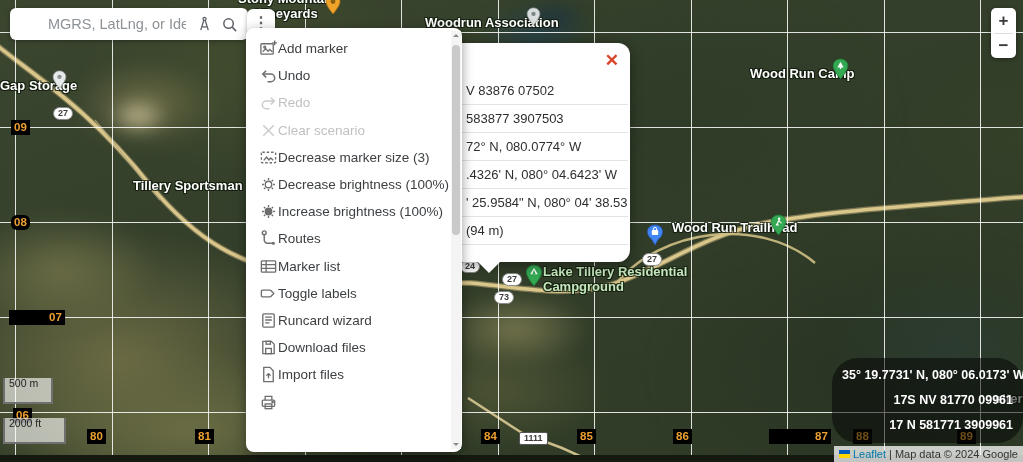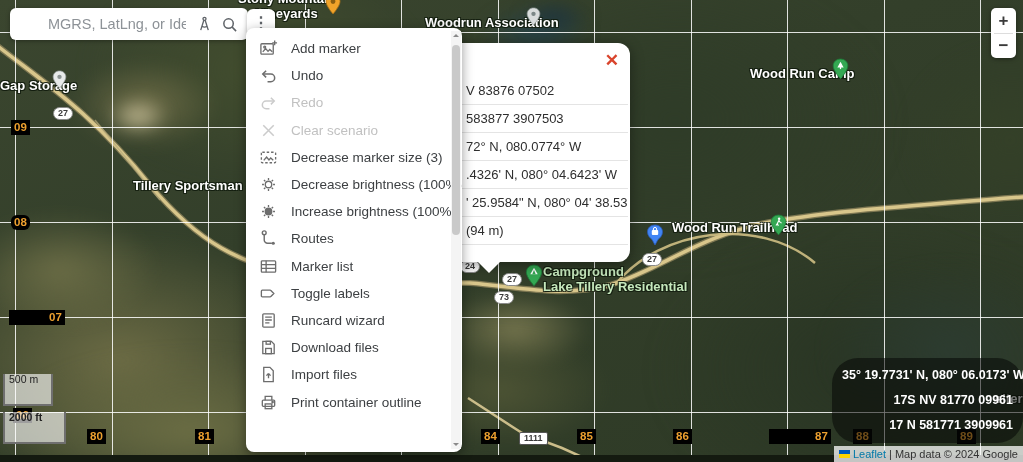--- a/index.html
+++ b/index.html
@@ -33,21 +33,21 @@
   .popup{position:absolute;left:420px;top:43px;width:210px;height:219px;background:#fff;border-radius:12px;
     box-shadow:0 3px 14px rgba(0,0,0,.4);z-index:30;}
   .popup-tail{position:absolute;left:58px;top:219px;width:0;height:0;border:11px solid transparent;border-top-color:#fff;border-bottom:none;}
   .popup-close{position:absolute;right:11px;top:9px;color:#d9442c;font-size:17px;font-weight:700;cursor:pointer;line-height:17px;}
   .popup-rows{position:absolute;left:0;right:2px;top:34px;}
   .popup-row{height:28px;line-height:28px;border-bottom:1px solid #e4e4e4;font-size:13px;color:#2e2e2e;
     padding-left:46px;white-space:nowrap;overflow:hidden;}
   
   .menu{position:absolute;left:246px;top:28px;width:216px;height:424px;background:#fff;border-radius:8px;
     box-shadow:0 3px 12px rgba(0,0,0,.4);z-index:40;padding:7px 0 0 0;}
-  .mi{display:flex;align-items:center;height:27.2px;padding-left:13px;gap:13px;cursor:pointer;}
+  .mi{display:flex;align-items:center;height:27.2px;padding-left:13px;cursor:pointer;}
   .mi-ic{width:19px;height:19px;display:flex;align-items:center;justify-content:center;color:#6d6d6d;flex:none;}
   .mi-lb{font-size:13.5px;color:#3d4043;white-space:nowrap;}
   .mi.disabled .mi-lb{color:#c1c1c1;}
   .mi.disabled .mi-ic{color:#cbcbcb;}
   .msb{position:absolute;right:1px;top:3px;bottom:3px;width:10px;background:#f4f4f4;z-index:41;}
   .msb-up,.msb-dn{position:absolute;left:2px;width:0;height:0;border:3.5px solid transparent;}
   .msb-up{top:3px;border-bottom-color:#8a8a8a;border-top:none;}
   .msb-dn{bottom:3px;border-top-color:#8a8a8a;border-bottom:none;}
   .msb-thumb{position:absolute;left:1px;top:14px;width:8px;height:190px;background:#c9c9c9;border-radius:4px;}
   
@@ -55,23 +55,23 @@
     box-shadow:0 1px 4px rgba(0,0,0,.4);z-index:20;display:flex;flex-direction:column;}
   .zoomctl button{flex:1;border:none;background:none;font-size:17px;font-weight:700;color:#3a3a3a;cursor:pointer;line-height:1;}
   .zoomctl .sep{height:1px;background:#ddd;margin:0 3px;}
   
   .coords{position:absolute;right:0;bottom:19px;width:191px;background:rgba(5,8,5,.55);color:#fff;z-index:10;
     padding:9px 10px 10px;text-align:right;border-radius:26px;}
   .coords div{font-size:12.5px;font-weight:700;line-height:16px;margin-top:9px;white-space:nowrap;}
   .coords div:first-child{margin-top:0;}
   
   .scale{position:absolute;left:3px;bottom:18px;z-index:10;font-size:10.5px;color:#222;}
-  .scale div{background:rgba(255,255,255,.62);border:2px solid #6f6f6f;border-top:none;height:32px;line-height:11px;padding:0 4px;margin-top:6px;}
+  .scale div{background:rgba(255,255,255,.62);border:2px solid #6f6f6f;border-top:none;height:26px;line-height:11px;padding:0 4px;margin-top:14px;}
   .scale .m{width:50px;}
-  .scale .ft{width:63px;font-weight:bold;}
+  .scale .ft{width:63px;}
   
   .attrib{position:absolute;right:0;bottom:0;height:16px;background:rgba(255,255,255,.75);z-index:10;
     display:flex;align-items:center;padding:0 5px;font-size:11px;color:#333;gap:3px;white-space:nowrap;}
   .attrib .leaflet{color:#0078a8;text-decoration:none;}
   .flag{display:inline-block;width:11px;height:8px;}
   .flag span{display:block;height:4px;}
   .flag .b{background:#005bbb;}
   .flag .y{background:#ffd500;}
 </style>
 </head>
@@ -143,22 +143,22 @@
     <div class="maplab" style="left:238px;top:-9px;text-align:center;">
       <div>Stony Mountain</div>
       <div>Vineyards</div>
     </div>
     <div class="maplab" style="left:425px;top:15px;">Woodrun Association</div>
     <div class="maplab" style="left:750px;top:66px;">Wood Run Camp</div>
     <div class="maplab" style="left:0px;top:78px;">Gap Storage</div>
     <div class="maplab" style="left:133px;top:178px;">Tillery Sportsman Store</div>
     <div class="maplab" style="left:672px;top:220px;">Wood Run Trailhead</div>
     <div class="maplab green" style="left:543px;top:264px;">
+      <div>Lake Tillery Residential</div>
       <div>Campground</div>
-      <div>Lake Tillery Residential</div>
     </div>
     <div class="maplab" style="left:995px;top:391px;">elter</div>
 
     <div class="badge" style="left:53px;top:107px;">27</div>
     <div class="badge" style="left:502px;top:273px;">27</div>
     <div class="badge" style="left:494px;top:291px;">73</div>
     <div class="badge" style="left:642px;top:253px;">27</div>
     <div class="badge" style="left:460px;top:260px;">24</div>
     <div class="badge rect" style="left:519px;top:432px;">1111</div>
 
@@ -379,21 +379,20 @@
     </div>
     <div class="mi">
       <span class="mi-ic">
         <svg width="19" height="19" viewBox="0 0 20 20" fill="none" stroke="currentColor" stroke-width="1.4">
           <rect x="3.5" y="7.5" width="13" height="6.5" rx="1"></rect>
             <path d="M6.5 7.5 V3.5 h7 v4"></path>
             <rect x="6.5" y="11.5" width="7" height="5"></rect>
             <circle cx="14.3" cy="9.6" r=".7" fill="currentColor"></circle>
         </svg>
       </span>
-      <span class="mi-lb">Print container outline</span>
     </div>
     <div class="msb">
       <div class="msb-up"></div>
       <div class="msb-thumb"></div>
       <div class="msb-dn"></div>
     </div>
   </div>
 
 </div>
 

